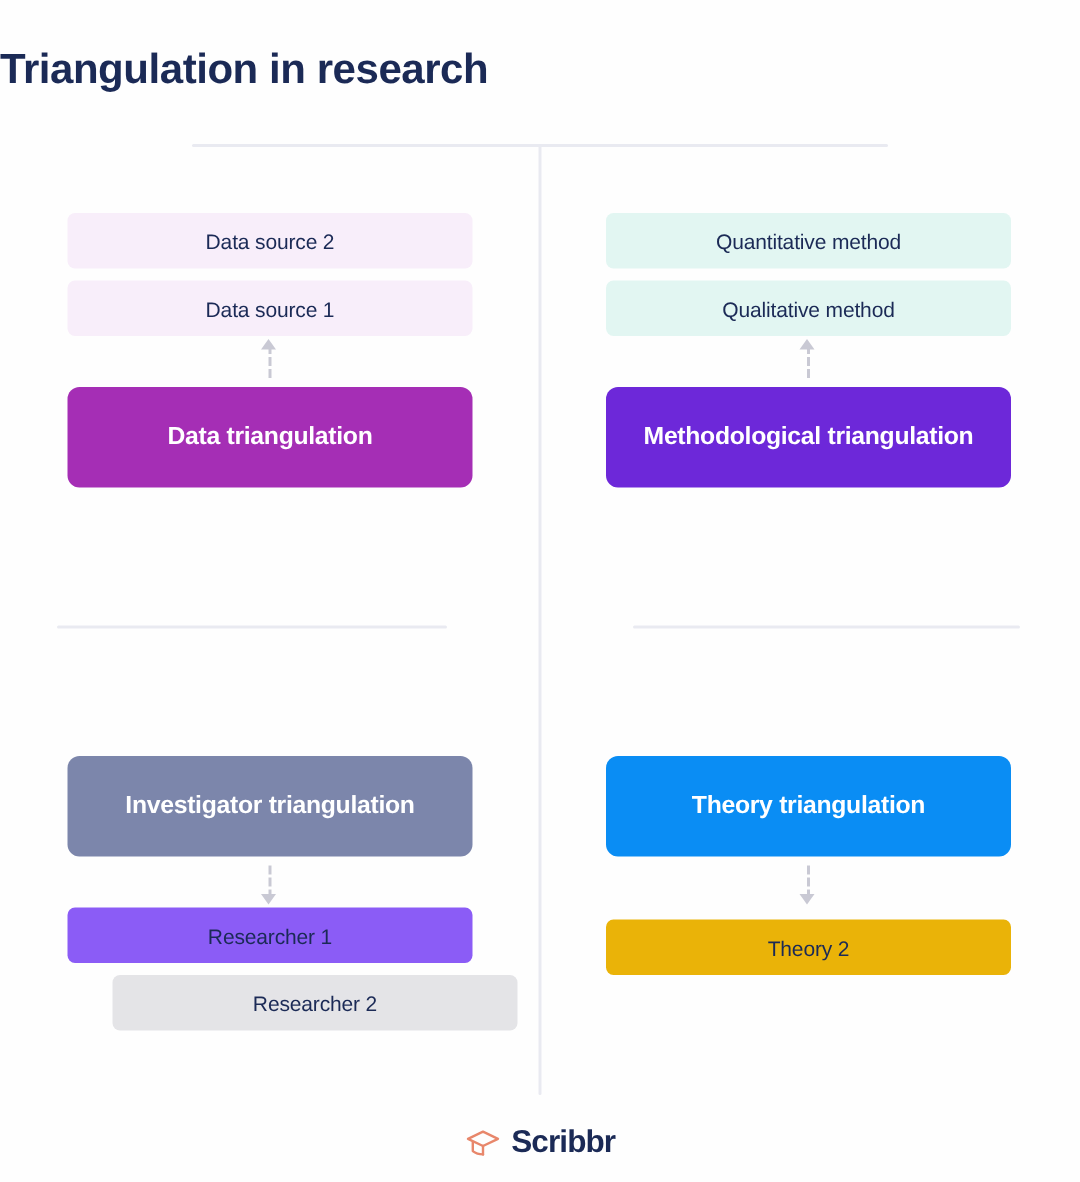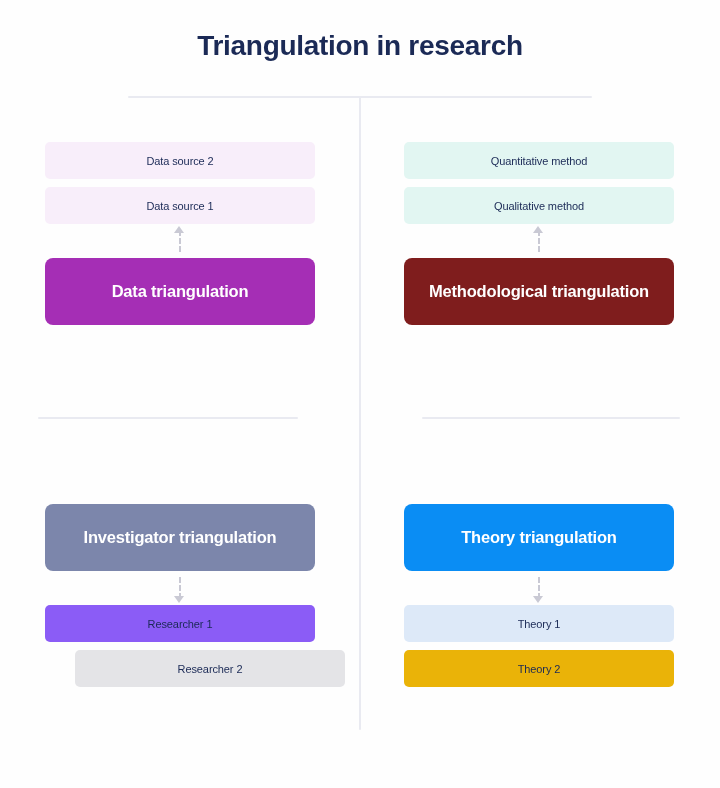--- a/index.html
+++ b/index.html
@@ -18,21 +18,20 @@
     height: 788px;
     background: #fefefe;
     overflow: hidden;
   }
 
   
   .title {
     position: absolute;
     left: 0; top: 30px;
     width: 720px;
-    text-align: center;
     font-size: 28px;
     font-weight: bold;
     letter-spacing: -0.3px;
     color: #1b2a56;
   }
 
   
   .hline {
     position: absolute;
     height: 2px;
@@ -73,21 +72,21 @@
   }
   .main-box.h2 { height: 67px; }
 
   .sub-box {
     width: 270px;
     height: 37px;
     border-radius: 5px;
     display: flex;
     align-items: center;
     justify-content: center;
-    font-size: 11px;
+    font-size: 14px;
     color: #1b2a56;
     letter-spacing: -0.1px;
   }
   .sub-gap { height: 8px; }
 
   
   .arrow {
     position: relative;
     width: 270px;
     height: 34px;
@@ -170,40 +169,49 @@
   </div>
 
   <div class="quad" id="quad-tr">
     <div class="sub-box" style="background: rgb(226, 246, 242);">Quantitative method</div>
     <div class="sub-gap"></div>
     <div class="sub-box" style="background: rgb(226, 246, 242);">Qualitative method</div>
     <div class="arrow up">
       <div class="head" style="border-bottom-color: rgb(201, 201, 212);"></div>
       <div class="stem" style="border-left-color: rgb(201, 201, 212);"></div>
     </div>
-    <div class="main-box h2" style="background: #7f1d1d;">Methodological triangulation</div>
+    <div class="main-box h2" style="background: #6d28d9;">Methodological triangulation</div>
   </div>
 
 
   <div class="quad" id="quad-bl">
     <div class="main-box h2" style="background: rgb(124, 134, 171);">Investigator triangulation</div>
     <div class="arrow down">
       <div class="stem" style="border-left-color: rgb(201, 201, 212);"></div>
       <div class="head" style="border-top-color: rgb(201, 201, 212);"></div>
     </div>
     <div class="sub-box" style="background: #8b5cf6;">Researcher 1</div>
     <div class="sub-gap"></div>
     <div class="sub-box" style="background: rgb(228, 228, 231); margin-left: 30px;">Researcher 2</div>
   </div>
 
   <div class="quad" id="quad-br">
     <div class="main-box h2" style="background: rgb(10, 141, 244);">Theory triangulation</div>
     <div class="arrow down">
       <div class="stem" style="border-left-color: rgb(201, 201, 212);"></div>
       <div class="head" style="border-top-color: rgb(201, 201, 212);"></div>
     </div>
-    <div class="sub-box" style="background: rgb(221, 233, 248);">Theory 1</div>
     <div class="sub-gap"></div>
     <div class="sub-box" style="background: #eab308;">Theory 2</div>
   </div>
 
+  <div id="logo">
+    <svg class="cap" width="24" height="20" viewBox="0 0 24 20">
+      <g fill="none" stroke="#e8876b" stroke-width="1.6" stroke-linejoin="round" stroke-linecap="round">
+        <path d="M2 7.2 L12 2.4 L22 7.2 L12 12 Z"></path>
+        <path d="M5.2 9.4 L5.2 15.4 C5.2 15.4 8 17.6 12 17.6"></path>
+        <path d="M12 12 L12 17.6"></path>
+      </g>
+    </svg>
+    <span class="word" style="color: rgb(27, 42, 86);">Scribbr</span>
+  </div>
 
 </div>
 
 </body></html>

